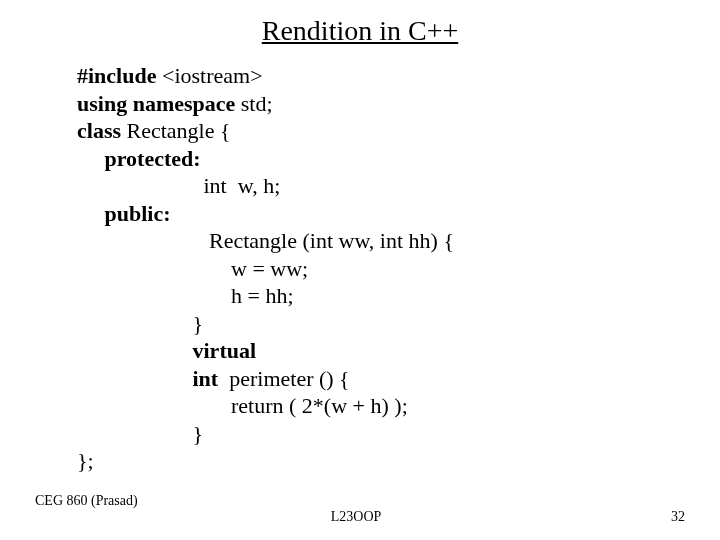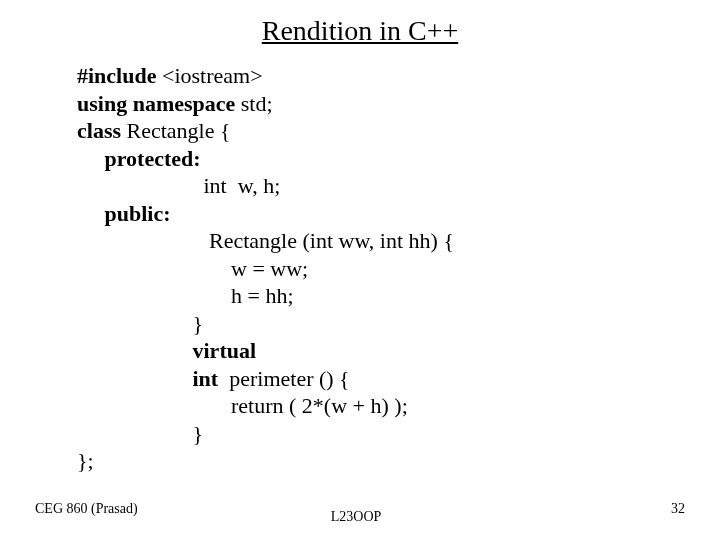--- a/index.html
+++ b/index.html
@@ -29,34 +29,34 @@
     .footer {
       position: absolute;
       bottom: 15px;
       left: 0;
       width: 720px;
       font-size: 14px;
     }
     .footer-left {
       position: absolute;
       left: 35px;
-      bottom: 8px;
+      bottom: 16px;
       text-align: right;
     }
     .footer-center {
       position: absolute;
       left: 0;
       width: 712px;
       text-align: center;
       bottom: 0;
     }
     .footer-right {
       position: absolute;
       right: 35px;
-      bottom: 8px;
+      bottom: 0;
     }
   </style>
 </head>
 <body>
 
 <h1 class="title">Rendition in C++</h1>
 
 <div class="code-block"><span class="bold">#include </span><span>&lt;iostream&gt;</span>
 <span class="bold">using namespace </span><span>std;</span>
 <span class="bold">class </span><span>Rectangle {</span>

